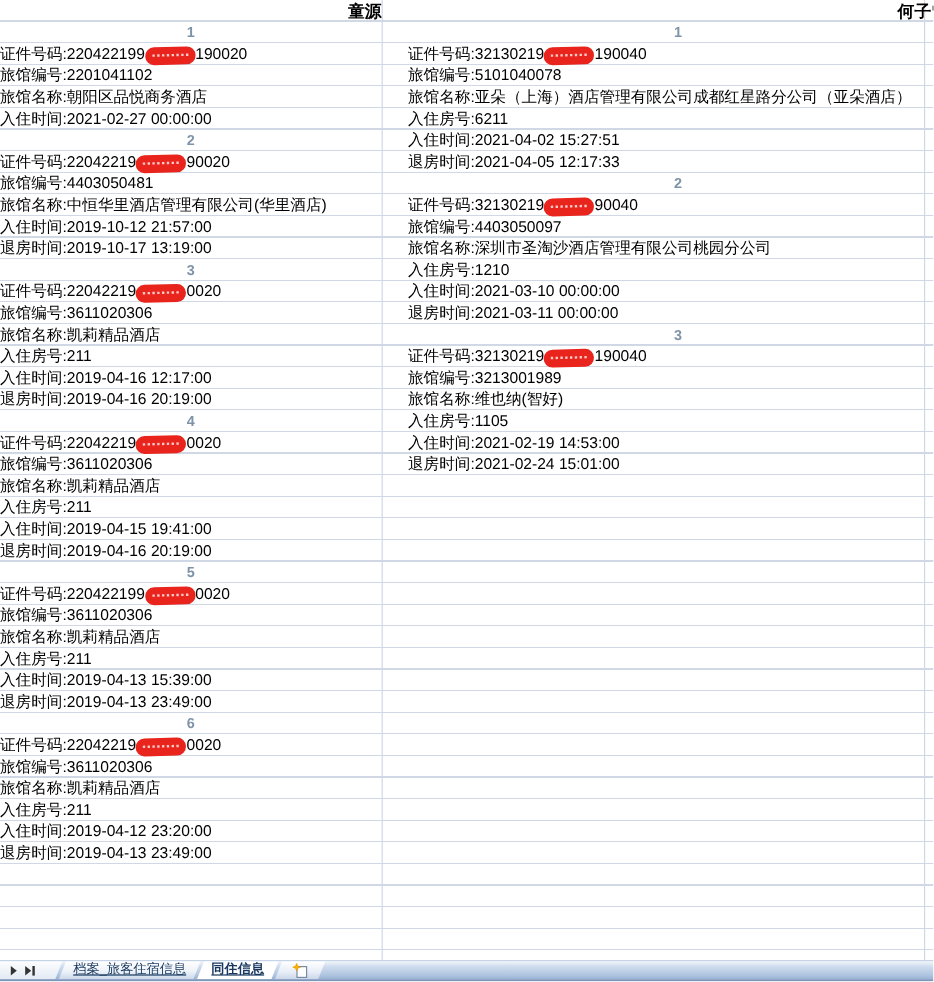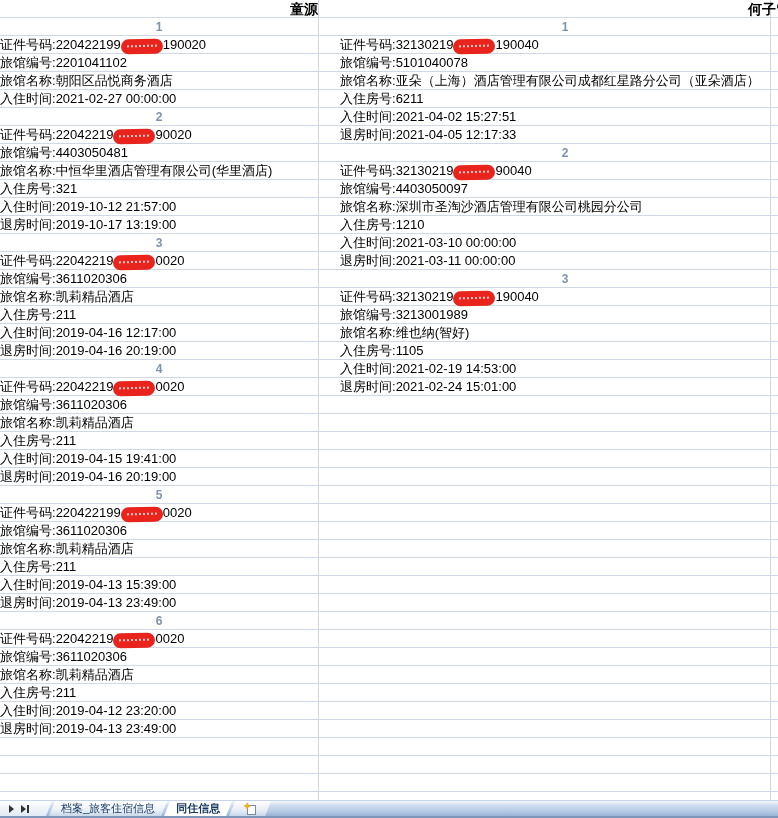--- a/index.html
+++ b/index.html
@@ -45,20 +45,21 @@
     background:linear-gradient(180deg,#fdfeff,#e2eaf4);
     clip-path:polygon(0 0,100% 0,calc(100% - 6px) 100%,0 100%);
   }
   .navbtn{display:inline-flex;align-items:center;cursor:pointer;}
   .tri{width:0;height:0;border-left:5px solid #333;border-top:4px solid transparent;border-bottom:4px solid transparent;}
   .bar{width:2px;height:8px;background:#333;margin-left:1px;}
   .tab{
     height:15px;line-height:15px;font-size:11px;color:var(--tab_text);
     padding:0 12px;margin-left:-3px;
     clip-path:polygon(6px 0,100% 0,calc(100% - 6px) 100%,0 100%);
+    text-decoration:underline;
   }
   .tab.inactive{background:linear-gradient(180deg,#ffffff 0%,#eef3f9 55%,#ccd9ea 100%);}
   .tab.active{background:#ffffff;font-weight:bold;}
   .tab.insert{width:34px;padding:0 4px;background:linear-gradient(180deg,#ffffff 0%,#e8eef7 60%,#c9d7e9 100%);display:flex;align-items:center;justify-content:center;}
   .filler{flex:1;}
 </style>
 </head>
 <body>
 
 <div class="screen">
@@ -72,21 +73,20 @@
     <div class="row num">1</div>
     <div class="row cell"><span>证件号码:</span><span>220422199</span><span class="redact"></span><span>190020</span></div>
     <div class="row cell"><span>旅馆编号:</span><span>2201041102</span></div>
     <div class="row cell"><span>旅馆名称:</span><span>朝阳区品悦商务酒店</span></div>
     <div class="row cell"><span>入住时间:</span><span>2021-02-27 00:00:00</span></div>
 
     <div class="row num">2</div>
     <div class="row cell"><span>证件号码:</span><span>22042219</span><span class="redact"></span><span>90020</span></div>
     <div class="row cell"><span>旅馆编号:</span><span>4403050481</span></div>
     <div class="row cell"><span>旅馆名称:</span><span>中恒华里酒店管理有限公司(华里酒店)</span></div>
-    <div class="row cell"><span>入住房号:</span><span>321</span></div>
     <div class="row cell"><span>入住时间:</span><span>2019-10-12 21:57:00</span></div>
     <div class="row cell"><span>退房时间:</span><span>2019-10-17 13:19:00</span></div>
 
     <div class="row num">3</div>
     <div class="row cell"><span>证件号码:</span><span>22042219</span><span class="redact"></span><span>0020</span></div>
     <div class="row cell"><span>旅馆编号:</span><span>3611020306</span></div>
     <div class="row cell"><span>旅馆名称:</span><span>凯莉精品酒店</span></div>
     <div class="row cell"><span>入住房号:</span><span>211</span></div>
     <div class="row cell"><span>入住时间:</span><span>2019-04-16 12:17:00</span></div>
     <div class="row cell"><span>退房时间:</span><span>2019-04-16 20:19:00</span></div>

